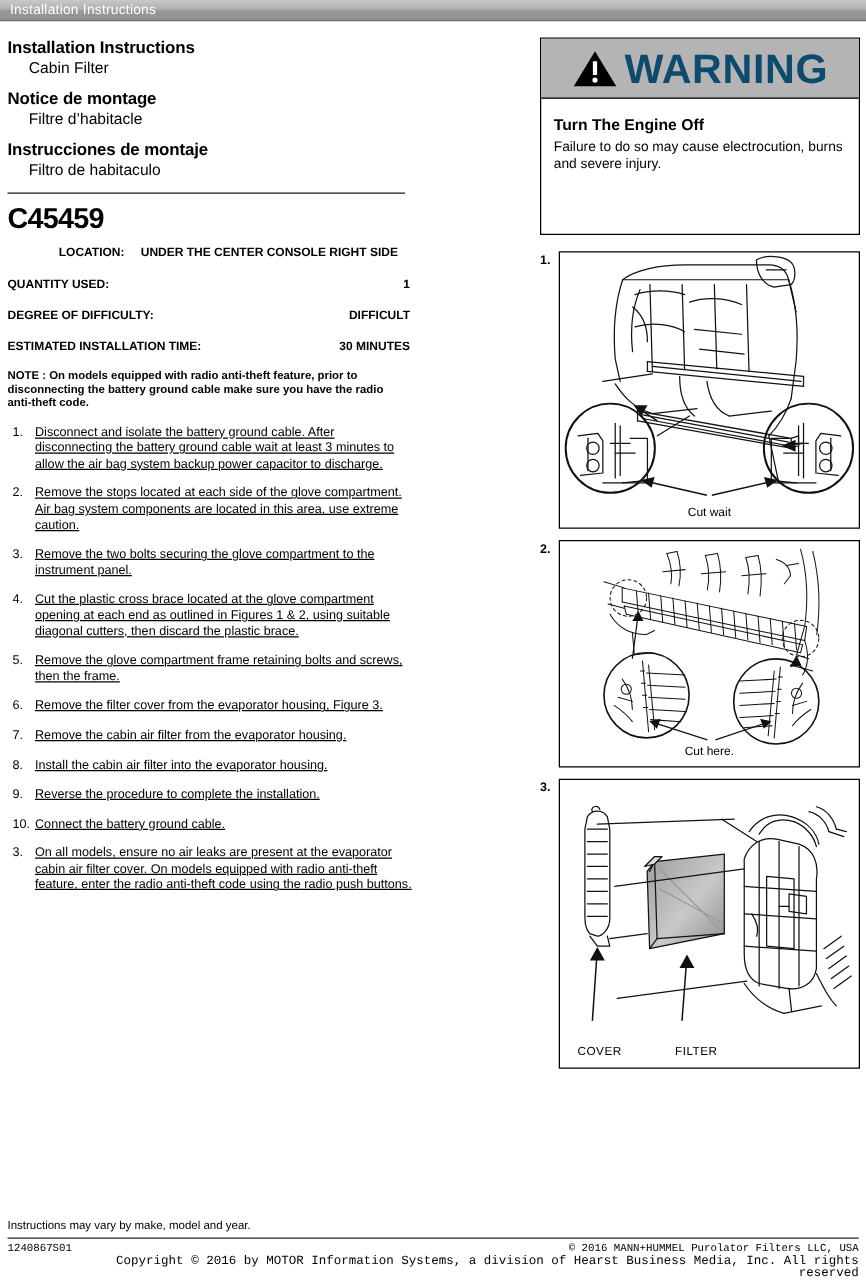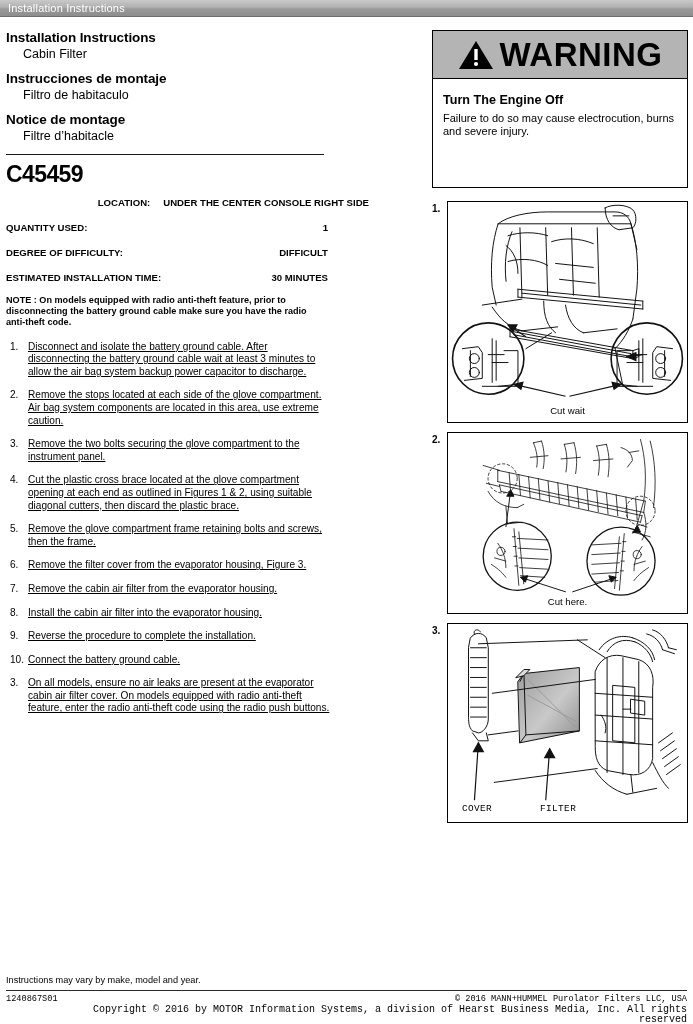--- a/index.html
+++ b/index.html
@@ -73,21 +73,21 @@
   
   .spec-row {
     display: flex;
     justify-content: space-between;
     font-size: 9.6px;
     font-weight: bold;
     line-height: 12px;
     margin-bottom: 13px;
     width: 322px;
   }
-  .spec-row.loc { justify-content: flex-end; padding-left: 41px; }
+  .spec-row.loc { justify-content: flex-start; padding-left: 41px; }
   .spec-row.loc .spec-value { margin-left: 13px; }
   .spec-label { white-space: nowrap; }
   .spec-value { white-space: nowrap; }
 
   .note {
     font-size: 9.1px;
     font-weight: bold;
     line-height: 11.2px;
     width: 322px;
     margin-top: -2px;
@@ -133,21 +133,21 @@
     align-items: center;
     justify-content: center;
     gap: 6px;
   }
   .warn-tri { display: block; }
   .warning-word {
     font-size: 33px;
     font-weight: bold;
     letter-spacing: .5px;
     line-height: 33px;
-    color: #000000;
+    color: #0c4a6e;
   }
   .warning-body {
     display: flex;
     height: 108px;
   }
   .warn-left {
     width: 96px;
     flex: 0 0 96px;
     border-right: 1.2px solid #000;
     display: flex;
@@ -184,21 +184,21 @@
   .fig-frame {
     margin-left: 15px;
     border: 1.4px solid #000;
     box-sizing: border-box;
     background: #fff;
     position: relative;
     overflow: hidden;
   }
   .fig1 .fig-frame { height: 222px; }
   .fig2 .fig-frame { height: 182px; }
-  .fig3 .fig-frame { height: 200px; font-family: Liberation Mono, monospace; }
+  .fig3 .fig-frame { height: 232px; }
   .fig-frame svg { display: block; width: 100%; height: 100%; }
 
   .fig-caption {
     position: absolute;
     bottom: 6px;
     left: 0; right: 0;
     text-align: center;
     font-size: 9.6px;
     color: #000;
   }
@@ -252,27 +252,27 @@
 </div>
 
 <div class="left-col">
 
   <div class="lang-block">
     <div class="lang-head">Installation Instructions</div>
     <div class="lang-sub">Cabin Filter</div>
   </div>
 
   <div class="lang-block">
+    <div class="lang-head">Notice de montage</div>
+    <div class="lang-sub">Filtre d’habitacle</div>
+  </div>
+
+  <div class="lang-block">
     <div class="lang-head">Instrucciones de montaje</div>
     <div class="lang-sub">Filtro de habitaculo</div>
-  </div>
-
-  <div class="lang-block">
-    <div class="lang-head">Notice de montage</div>
-    <div class="lang-sub">Filtre d’habitacle</div>
   </div>
 
   <hr class="rule">
 
   <div class="part-number">C45459</div>
 
   <div class="spec-row loc">
     <span class="spec-label">LOCATION:</span>
     <span class="spec-value">UNDER THE CENTER CONSOLE RIGHT SIDE</span>
   </div>

